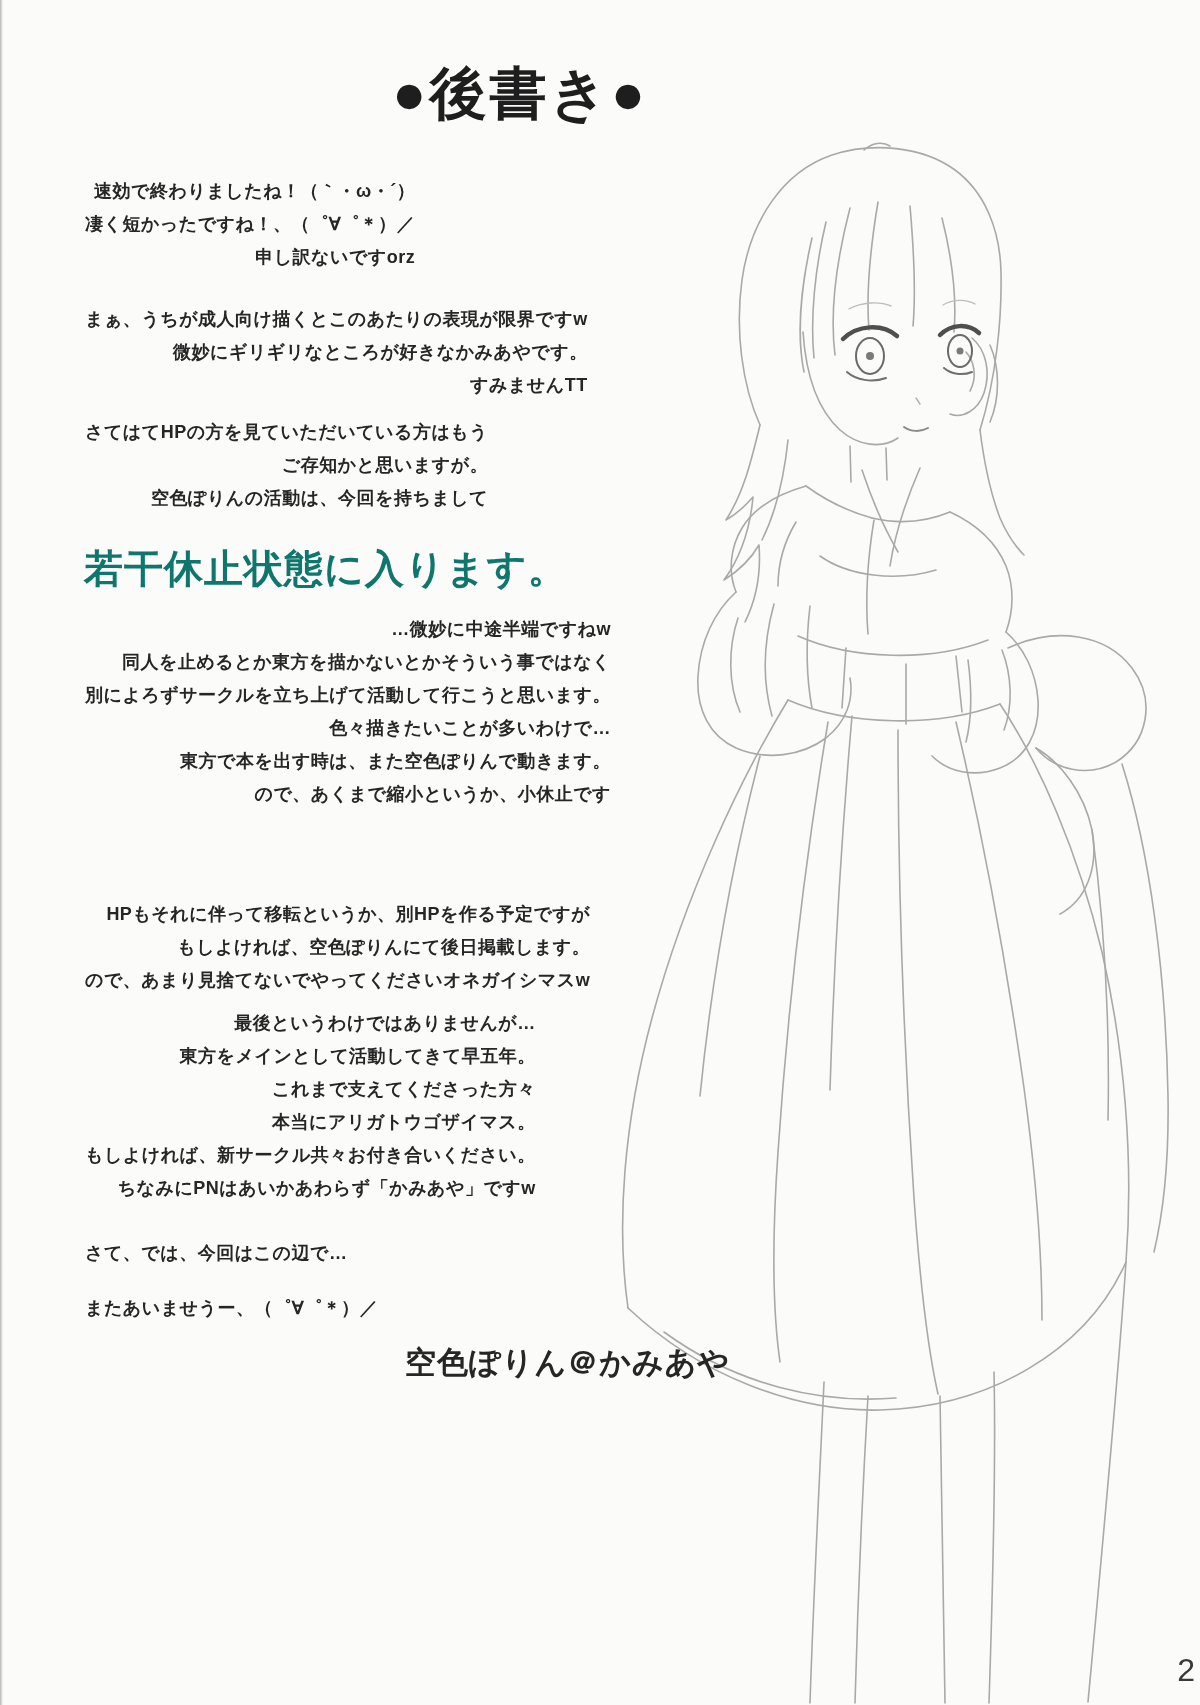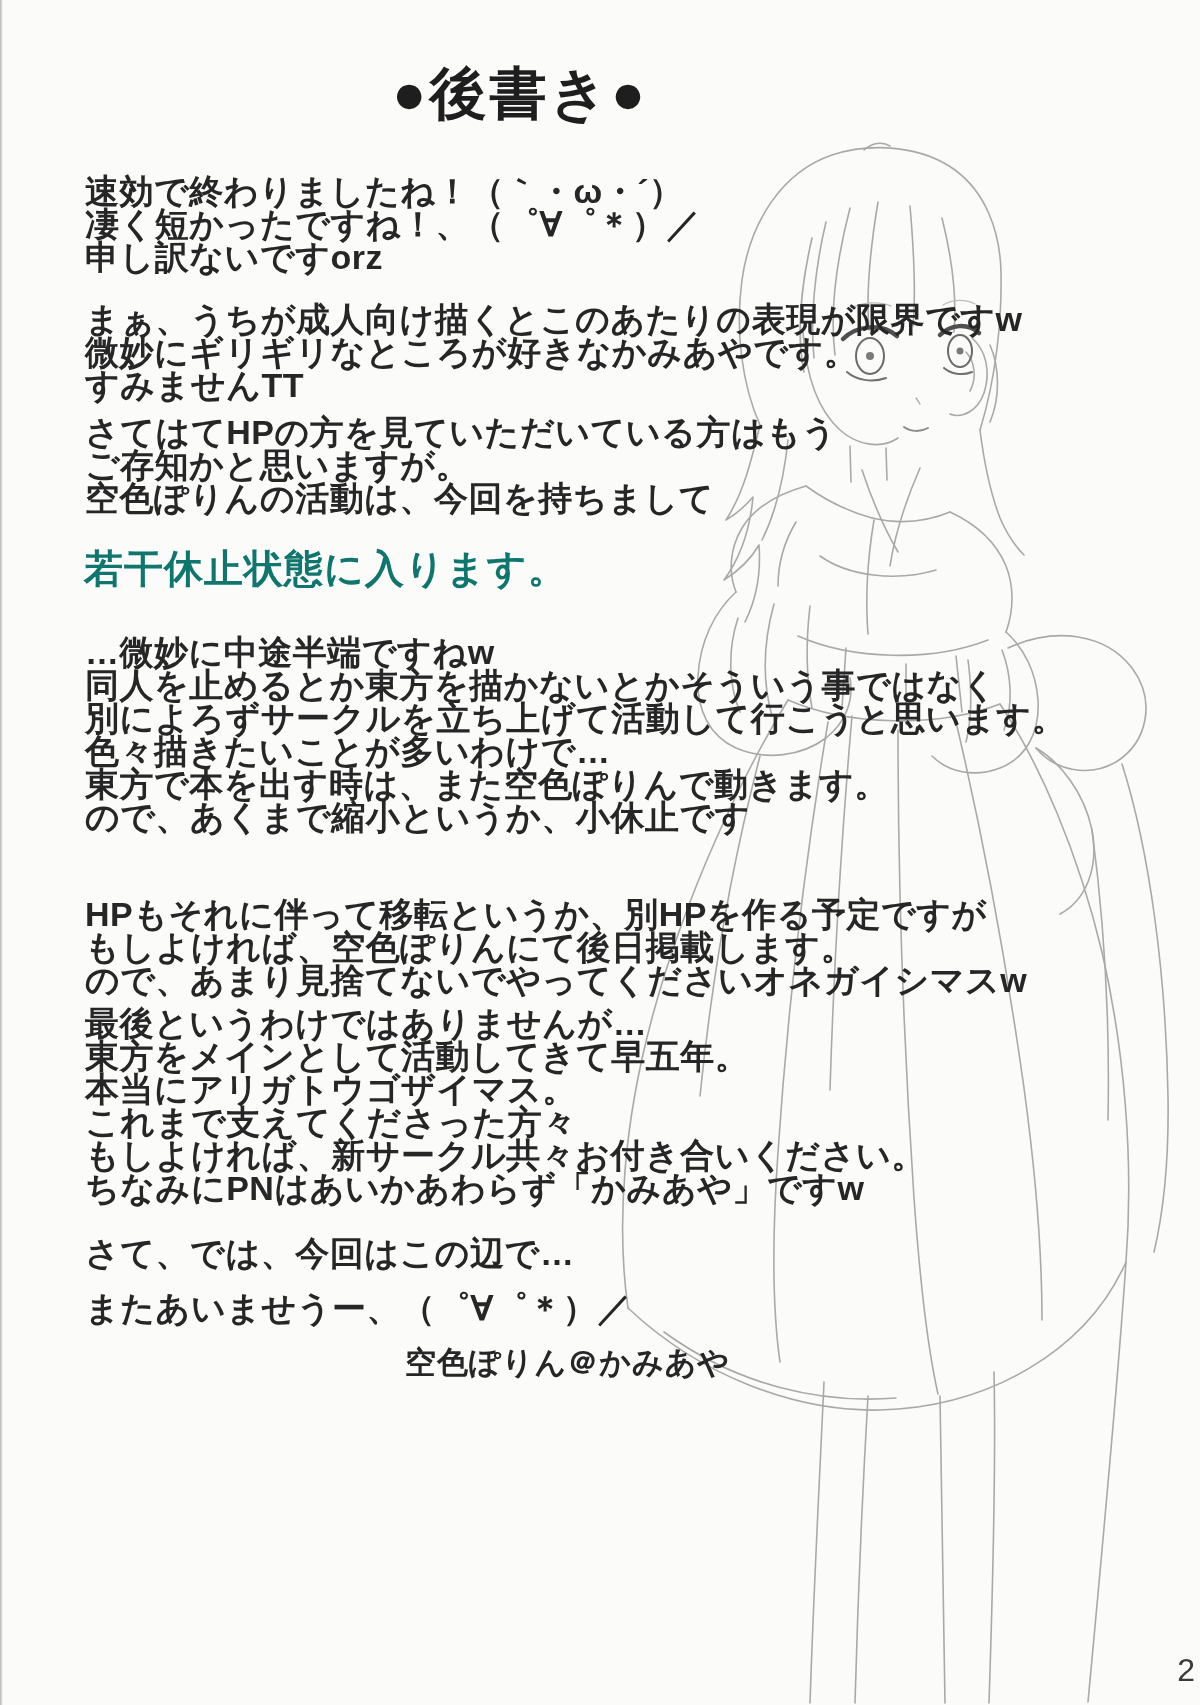--- a/index.html
+++ b/index.html
@@ -21,22 +21,23 @@
     position:absolute;
     left:392px;top:56px;
     font-size:57px;font-weight:700;
     letter-spacing:3px;
     color:#1e1e1e;
     white-space:nowrap;
   }
   .para{
     position:absolute;left:85px;
     font-weight:700;
-    font-size:34px;line-height:33px;
+    font-size:18px;line-height:33px;
     letter-spacing:0.5px;
+    text-align:right;
   }
   .para .line{white-space:nowrap;}
   .emphasis-line{
     position:absolute;left:84px;top:545px;
     font-size:39px;line-height:48px;font-weight:700;
     color:#0f766e;
     white-space:nowrap;letter-spacing:1px;
   }
   .signature{
     position:absolute;left:405px;top:1342px;
@@ -165,41 +166,41 @@
     </div>
 
     <div class="para" style="top:416px">
       <div class="line">さてはてHPの方を見ていただいている方はもう</div>
       <div class="line">ご存知かと思いますが。</div>
       <div class="line">空色ぽりんの活動は、今回を持ちまして</div>
     </div>
 
     <div class="emphasis-line">若干休止状態に入ります。</div>
 
-    <div class="para" style="top:636px">
+    <div class="para" style="top:613px">
       <div class="line">…微妙に中途半端ですねw</div>
       <div class="line">同人を止めるとか東方を描かないとかそういう事ではなく</div>
       <div class="line">別によろずサークルを立ち上げて活動して行こうと思います。</div>
       <div class="line">色々描きたいことが多いわけで…</div>
       <div class="line">東方で本を出す時は、また空色ぽりんで動きます。</div>
       <div class="line">ので、あくまで縮小というか、小休止です</div>
     </div>
 
 
     <div class="para" style="top:898px">
       <div class="line">HPもそれに伴って移転というか、別HPを作る予定ですが</div>
       <div class="line">もしよければ、空色ぽりんにて後日掲載します。</div>
       <div class="line">ので、あまり見捨てないでやってくださいオネガイシマスw</div>
     </div>
 
     <div class="para" style="top:1007px">
       <div class="line">最後というわけではありませんが…</div>
       <div class="line">東方をメインとして活動してきて早五年。</div>
+      <div class="line">これまで支えてくださった方々</div>
       <div class="line">本当にアリガトウゴザイマス。</div>
-      <div class="line">これまで支えてくださった方々</div>
       <div class="line">もしよければ、新サークル共々お付き合いください。</div>
       <div class="line">ちなみにPNはあいかあわらず「かみあや」ですw</div>
     </div>
 
     <div class="para" style="top:1237px">
       <div class="line">さて、では、今回はこの辺で…</div>
     </div>
 
     <div class="para" style="top:1292px">
       <div class="line">またあいませうー、（゜∀゜＊）／</div>

